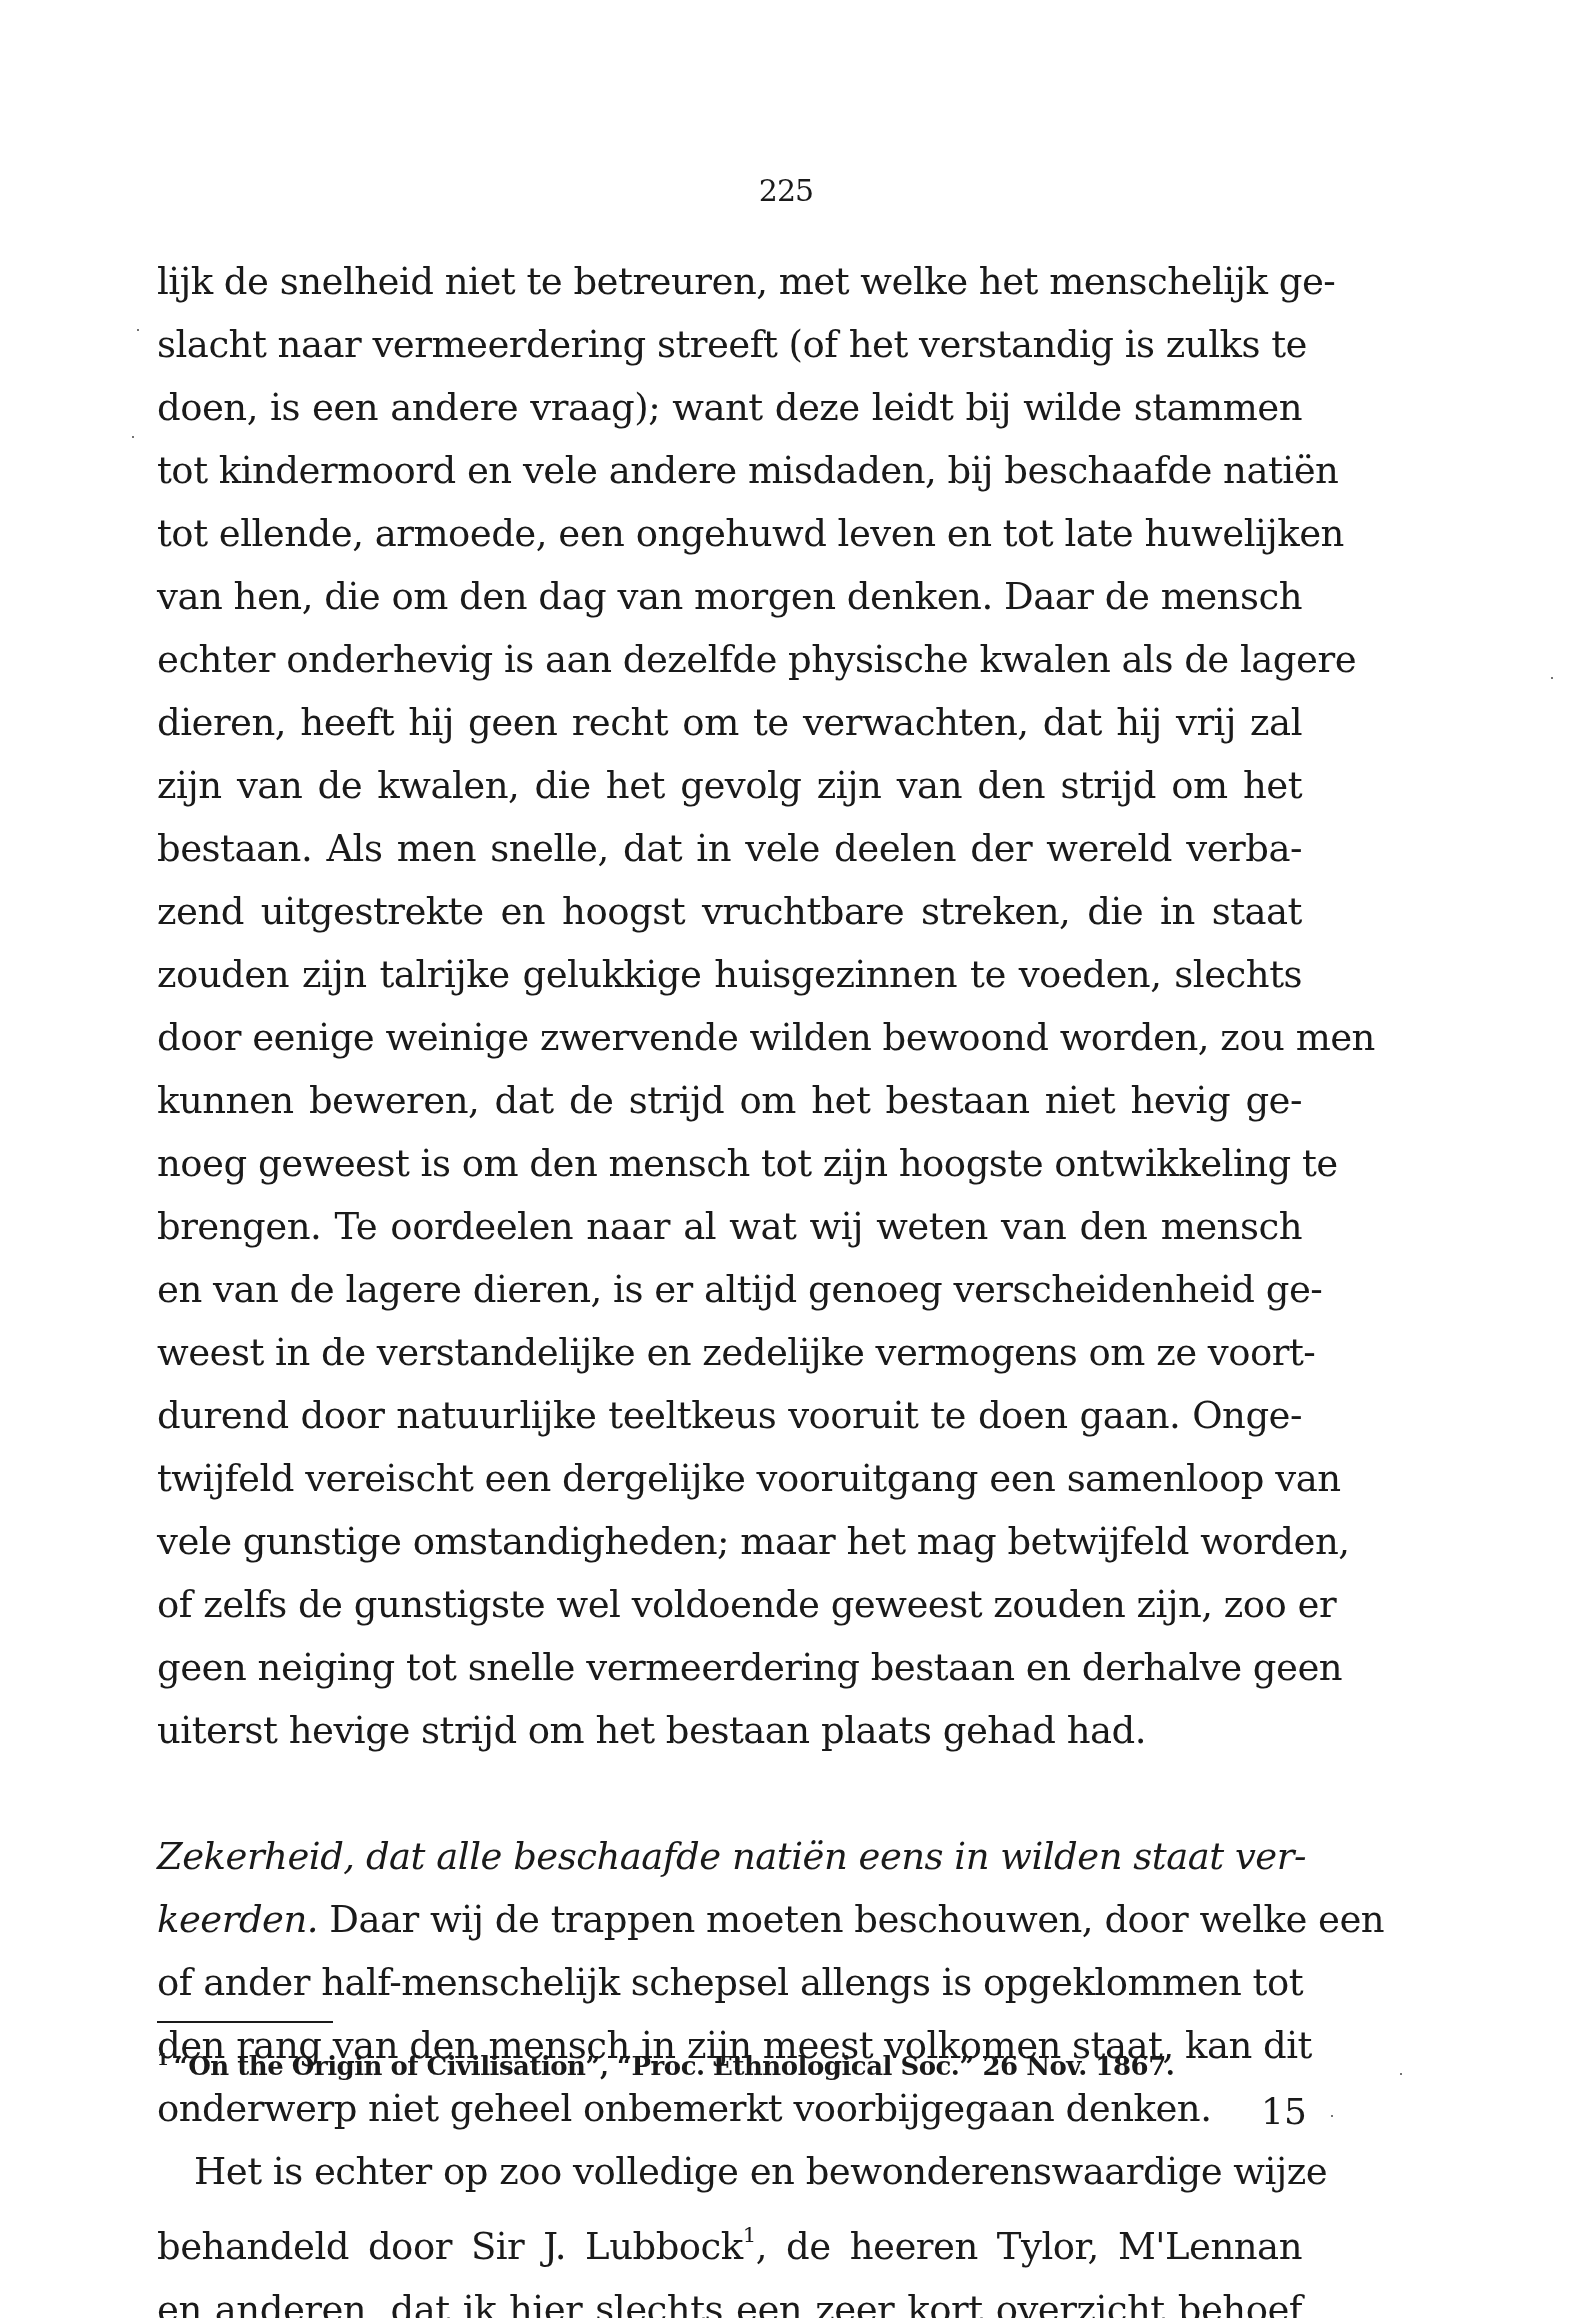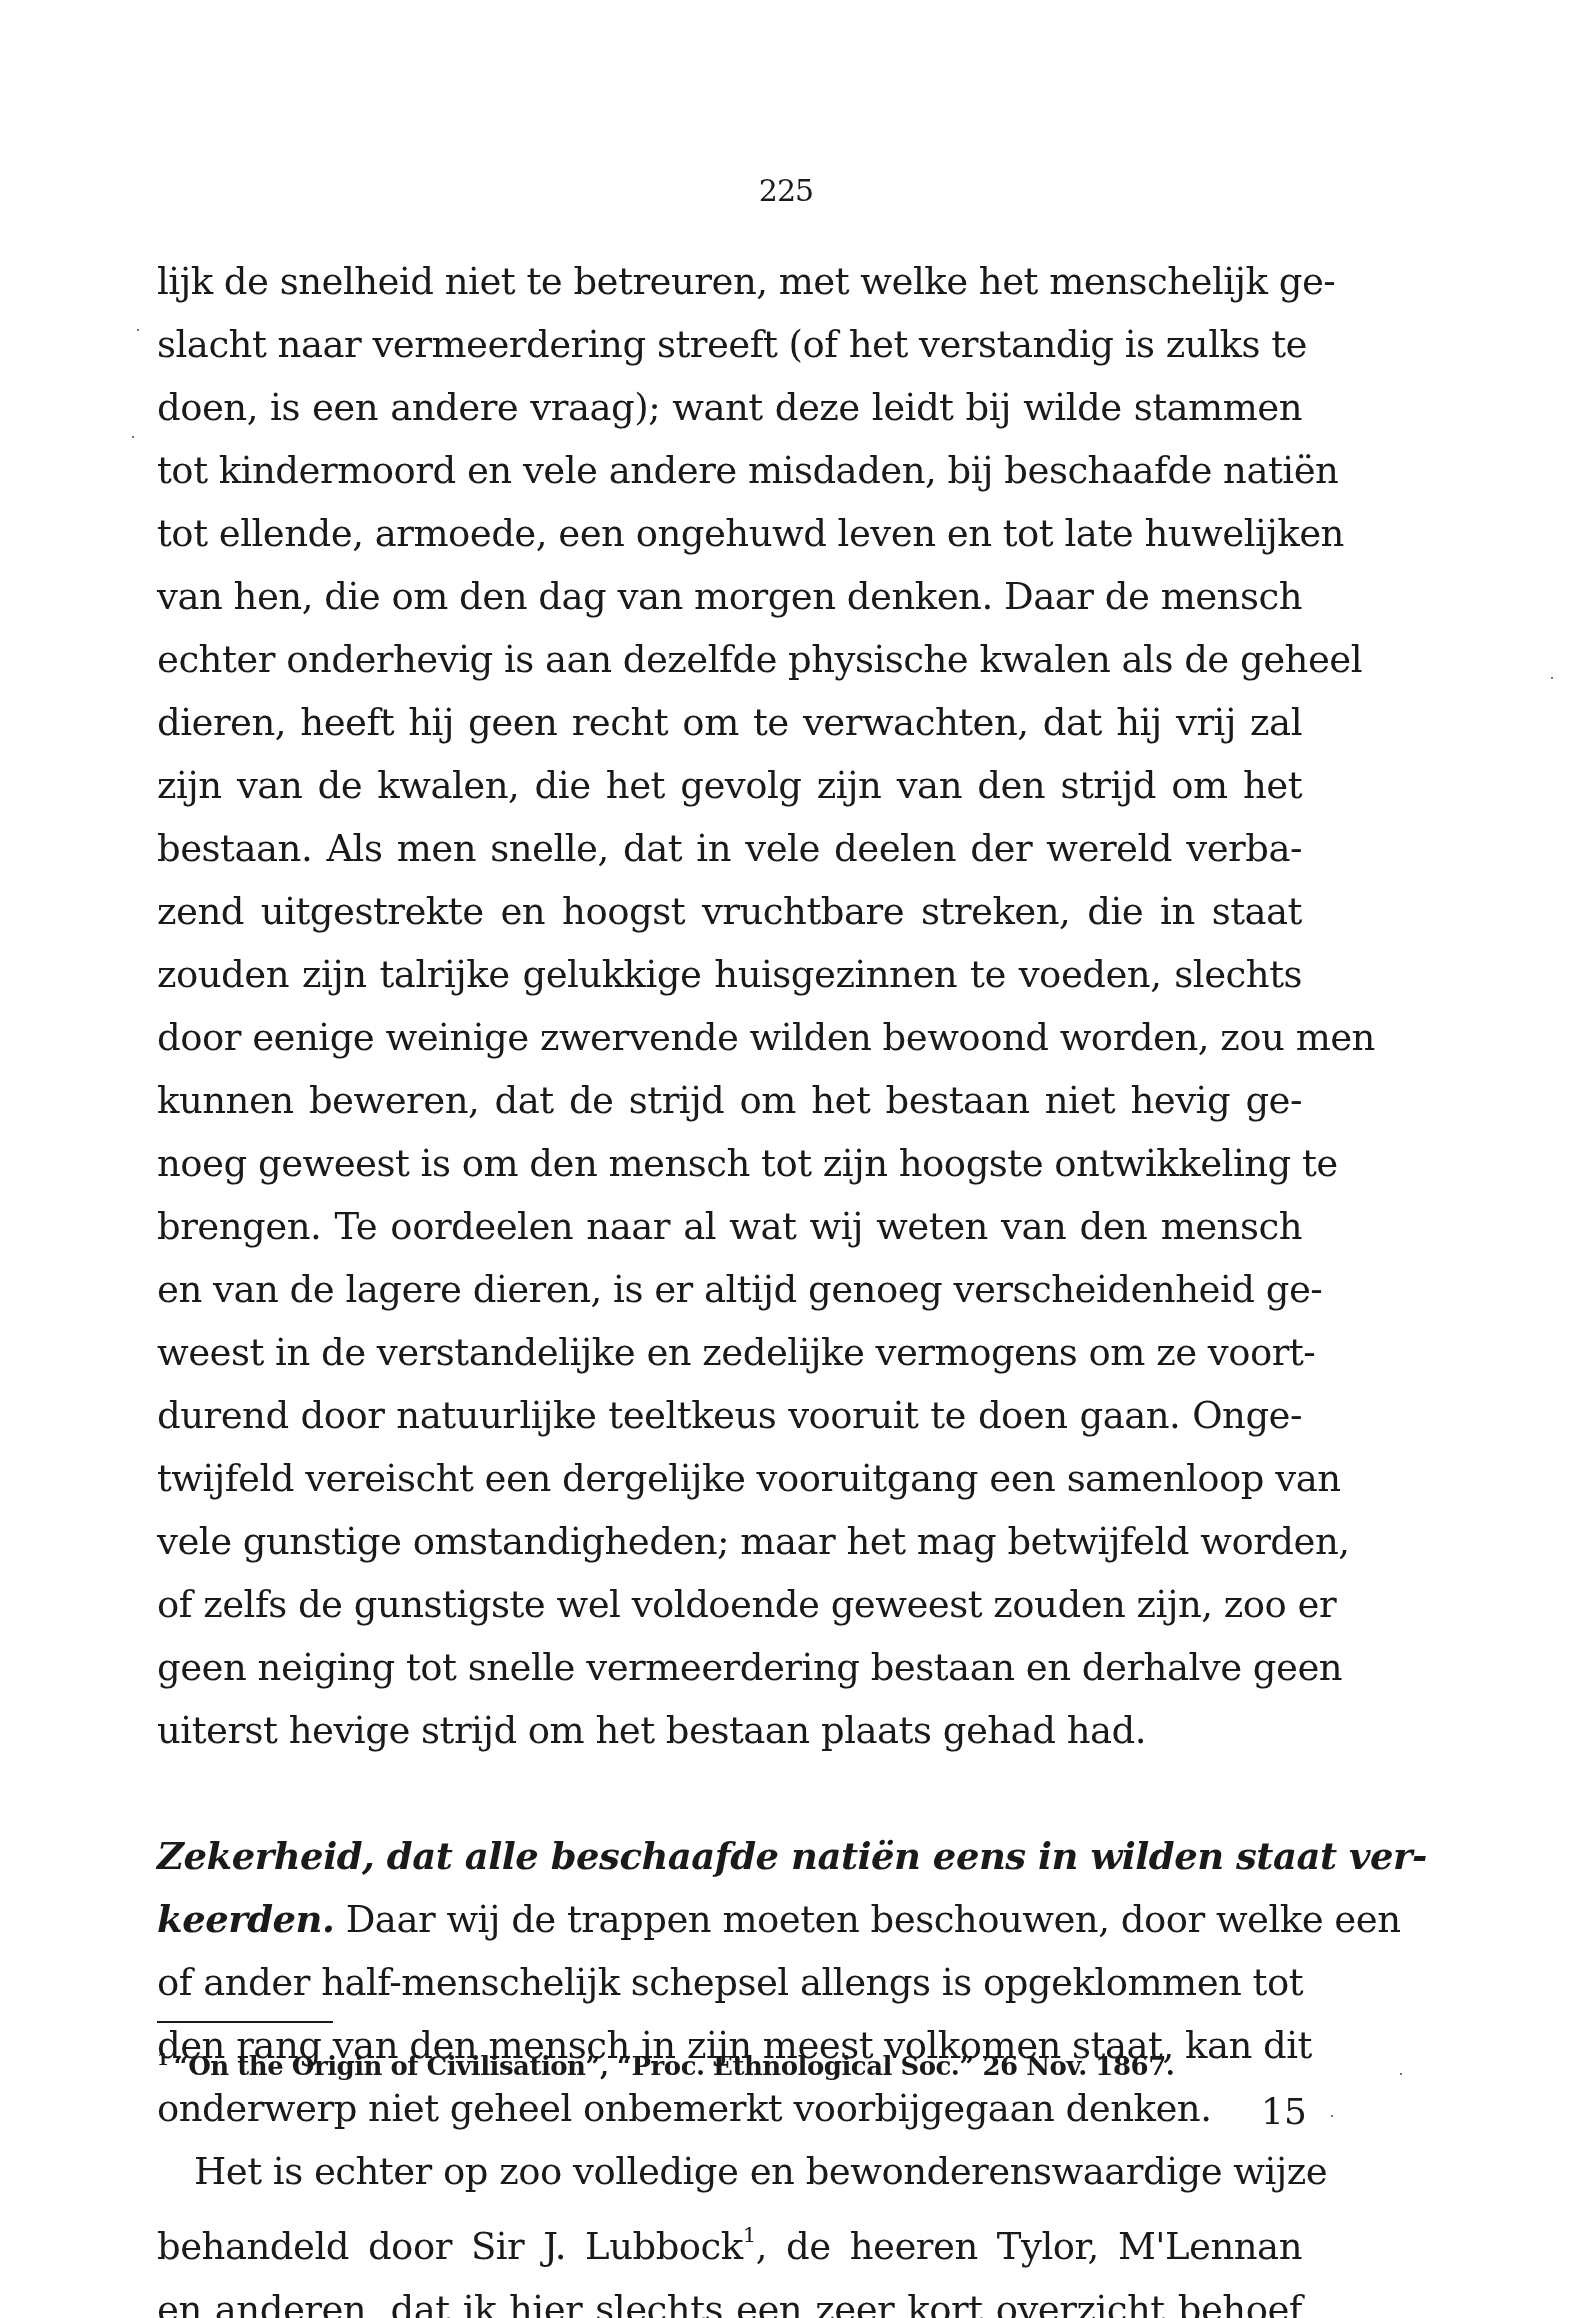--- a/index.html
+++ b/index.html
@@ -14,21 +14,21 @@
   }
   .body-text {
     position: absolute; left: 157px; top: 250px; width: 1145px;
     font-size: 37px; line-height: 63px; text-align: justify;
     letter-spacing: -0.5px;
   }
   .line { display: block; text-align: justify; text-align-last: justify; white-space: nowrap; }
   .line.last { text-align-last: left; }
   .para-gap { height: 63px; }
   .indent { padding-left: 37px; }
-  .ital { font-style: italic; font-weight: bold; }
+  .ital { font-style: italic; font-weight: normal; }
   .rule {
     position: absolute; left: 157px; top: 2021px; width: 176px; height: 2.3px;
     background: #1a1a1a;
   }
   .footnote {
     position: absolute; left: 157px; top: 2049px; width: 1145px;
     font-size: 26px; font-weight: bold; letter-spacing: -0.5px; white-space: nowrap;
   }
   .footnote sup { font-size: 16.7px; vertical-align: 10.2px; margin-right: 5.6px; }
   .signature {
@@ -44,21 +44,21 @@
 <div class="page-number">225</div>
 
 <div class="body-text">
   <div id="para1">
       <span class="line">lijk de snelheid niet te betreuren, met welke het menschelijk ge-</span>
       <span class="line">slacht naar vermeerdering streeft (of het verstandig is zulks te</span>
       <span class="line">doen, is een andere vraag); want deze leidt bij wilde stammen</span>
       <span class="line">tot kindermoord en vele andere misdaden, bij beschaafde natiën</span>
       <span class="line">tot ellende, armoede, een ongehuwd leven en tot late huwelijken</span>
       <span class="line">van hen, die om den dag van morgen denken. Daar de mensch</span>
-      <span class="line">echter onderhevig is aan dezelfde physische kwalen als de geheel</span>
+      <span class="line">echter onderhevig is aan dezelfde physische kwalen als de lagere</span>
       <span class="line">dieren, heeft hij geen recht om te verwachten, dat hij vrij zal</span>
       <span class="line">zijn van de kwalen, die het gevolg zijn van den strijd om het</span>
       <span class="line">bestaan. Als men snelle, dat in vele deelen der wereld verba-</span>
       <span class="line">zend uitgestrekte en hoogst vruchtbare streken, die in staat</span>
       <span class="line">zouden zijn talrijke gelukkige huisgezinnen te voeden, slechts</span>
       <span class="line">door eenige weinige zwervende wilden bewoond worden, zou men</span>
       <span class="line">kunnen beweren, dat de strijd om het bestaan niet hevig ge-</span>
       <span class="line">noeg geweest is om den mensch tot zijn hoogste ontwikkeling te</span>
       <span class="line">brengen. Te oordeelen naar al wat wij weten van den mensch</span>
       <span class="line">en van de lagere dieren, is er altijd genoeg verscheidenheid ge-</span>

